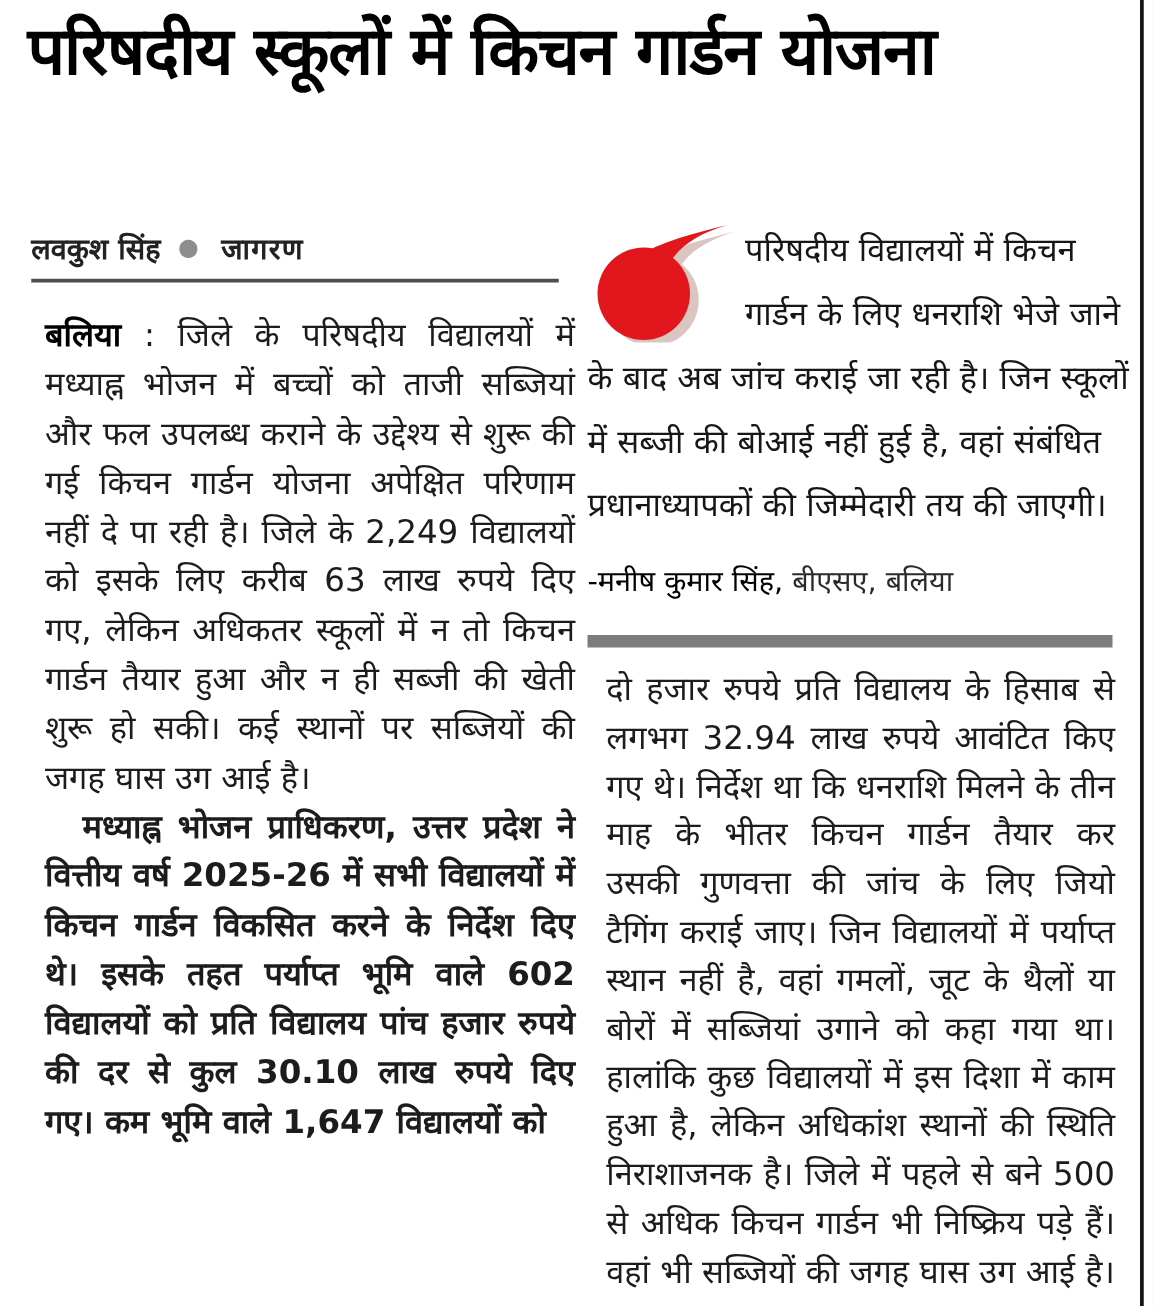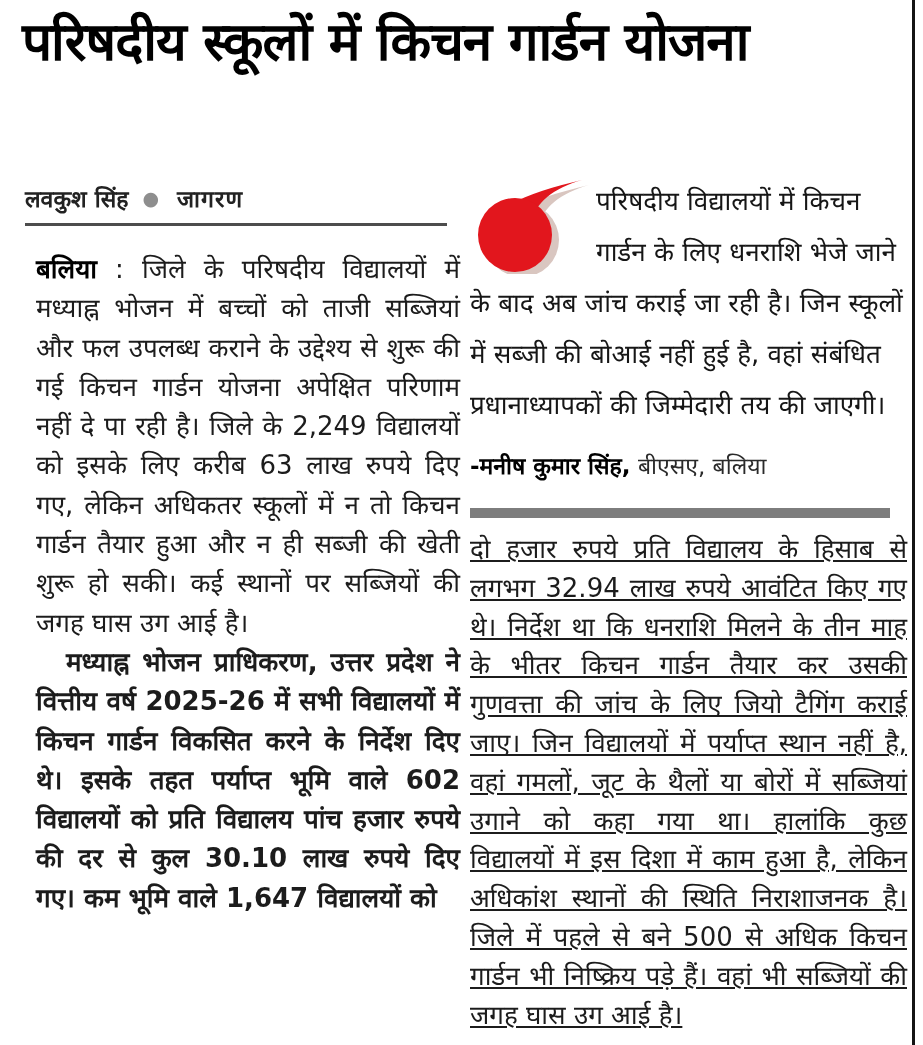--- a/index.html
+++ b/index.html
@@ -41,29 +41,29 @@
   }
   .pullquote{
     font-size:26px;line-height:51px;color:#161616;font-weight:500;
   }
   .qmark{
     float:left;width:120px;height:96px;margin:2px 6px 0 0;
   }
   .pq-attribution{
     margin-top:10px;font-size:23px;color:#2a2a2a;
   }
-  .pq-attr-name{font-weight:700;color:#000;}
+  .pq-attr-name{font-weight:400;color:#000;}
   .divider-bar{
     width:420px;height:10px;background:#7d7d7d;
     margin:16px 0 12px 0;
   }
   .right-body{
     font-size:26px;line-height:38.8px;text-align:justify;
   }
-  .right-body p{margin:0;text-decoration:underline;}
+  .right-body p{margin:15px;}
   .edge-rule{
     position:absolute;left:912px;top:0;width:3px;height:1045px;
     background:#141414;
   }
 </style>
 </head>
 <body>
 
 <div class="page">
 

